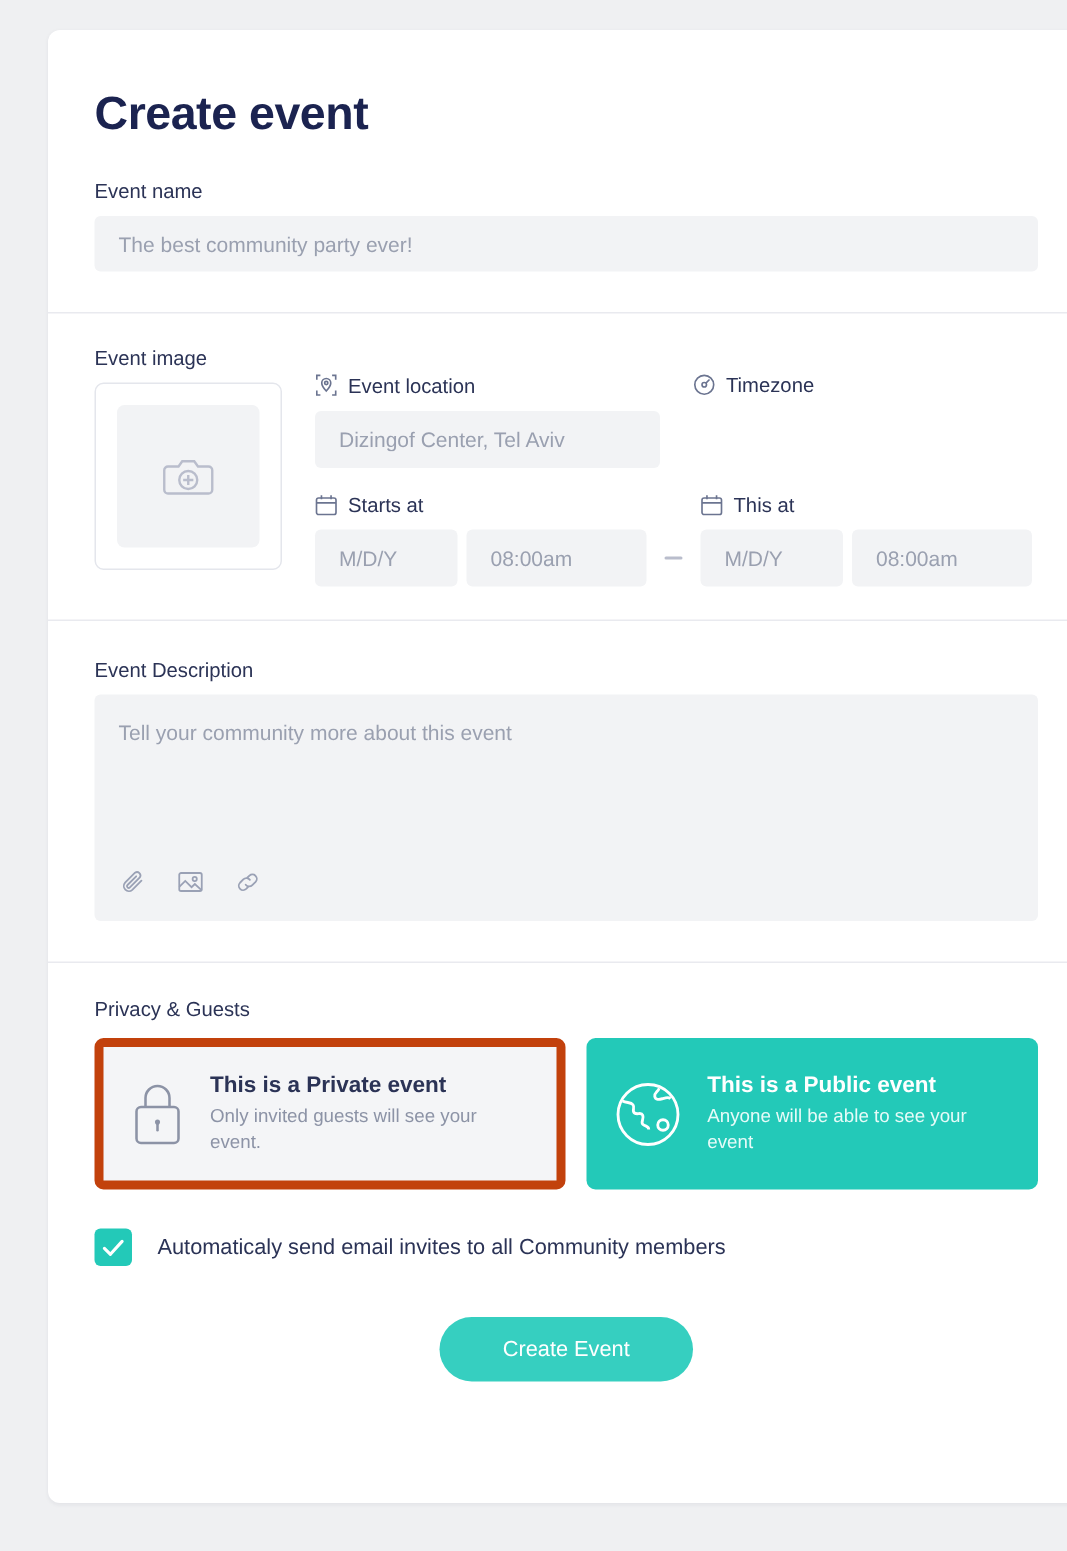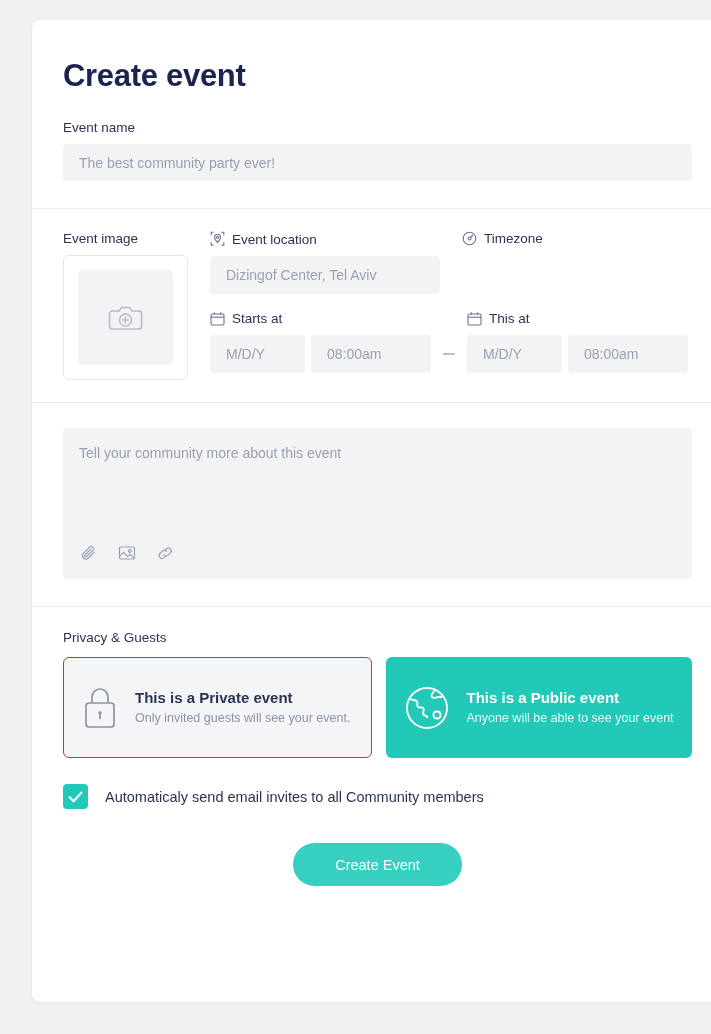--- a/index.html
+++ b/index.html
@@ -100,21 +100,21 @@
   .image-inner {
     width: 95px;
     height: 95px;
     background: #f2f3f5;
     border-radius: 5px;
     display: flex;
     align-items: center;
     justify-content: center;
   }
 
-  .col-fields { flex: 1; }
+  .col-fields { flex: 1; margin-top: 18px; }
   .row-top { display: flex; gap: 22px; }
   .row-bottom { display: flex; gap: 0px; align-items: flex-end; margin-top: 17px; }
   .grp { flex: 1; }
   .grp-start { width: 221px; flex: 0 0 221px; }
   .grp-end { width: 221px; flex: 0 0 221px; }
   .date-pair { display: flex; gap: 6px; }
   .in-date { flex: 0 0 95px; width: 95px; }
   .in-time { flex: 1; }
   .dash-sep {
     width: 12px;
@@ -164,21 +164,21 @@
     height: 101px;
     border-radius: 6px;
     display: flex;
     align-items: center;
     padding: 0 18px;
     gap: 17px;
     cursor: pointer;
   }
   .p-card.private {
     background: #f4f5f7;
-    border: 1px solid #c2410c;
+    border: 6px solid #c2410c;
   }
   .p-card.public {
     background: #23c9b8;
   }
   .p-title {
     font-size: 15px;
     font-weight: bold;
     color: #2b3356;
     margin-bottom: 4px;
   }
@@ -332,20 +332,21 @@
           </div>
         </div>
       </div>
 
     </div>
   </div>
 
   <div class="divider"></div>
 
   <div class="section sec-desc">
+    <label class="field-label">Event Description</label>
     <div class="desc-box">
       <div class="desc-placeholder">Tell your community more about this event</div>
       <div class="desc-toolbar">
         <span class="tool-btn">
           <svg width="18" height="18" viewBox="0 0 18 18" fill="none" stroke="#9aa1b5" stroke-width="1.2" stroke-linecap="round">
             <path d="M14.3 8.1l-6.1 6.1a3.4 3.4 0 0 1-4.8-4.8l6.6-6.6a2.3 2.3 0 0 1 3.2 3.2l-6.6 6.6a1.1 1.1 0 0 1-1.6-1.6l5.8-5.8"></path>
           </svg>
         </span>
         <span class="tool-btn">
           <svg width="18" height="18" viewBox="0 0 18 18" fill="none" stroke="#9aa1b5" stroke-width="1.2">

